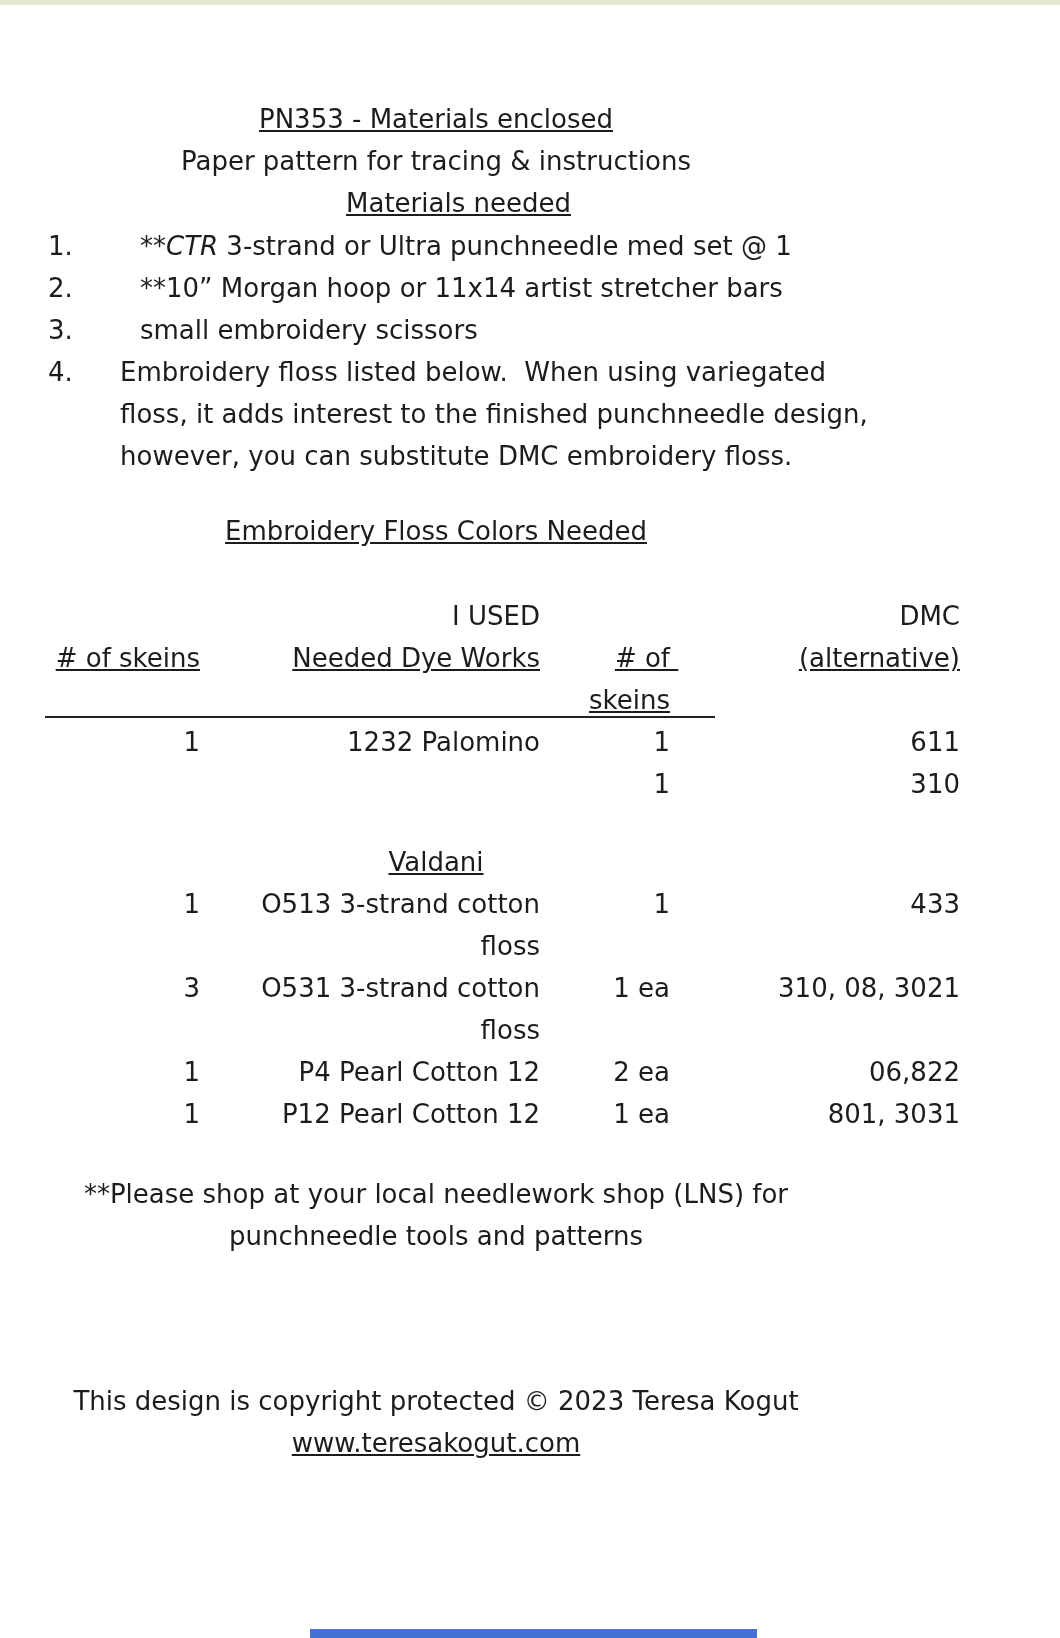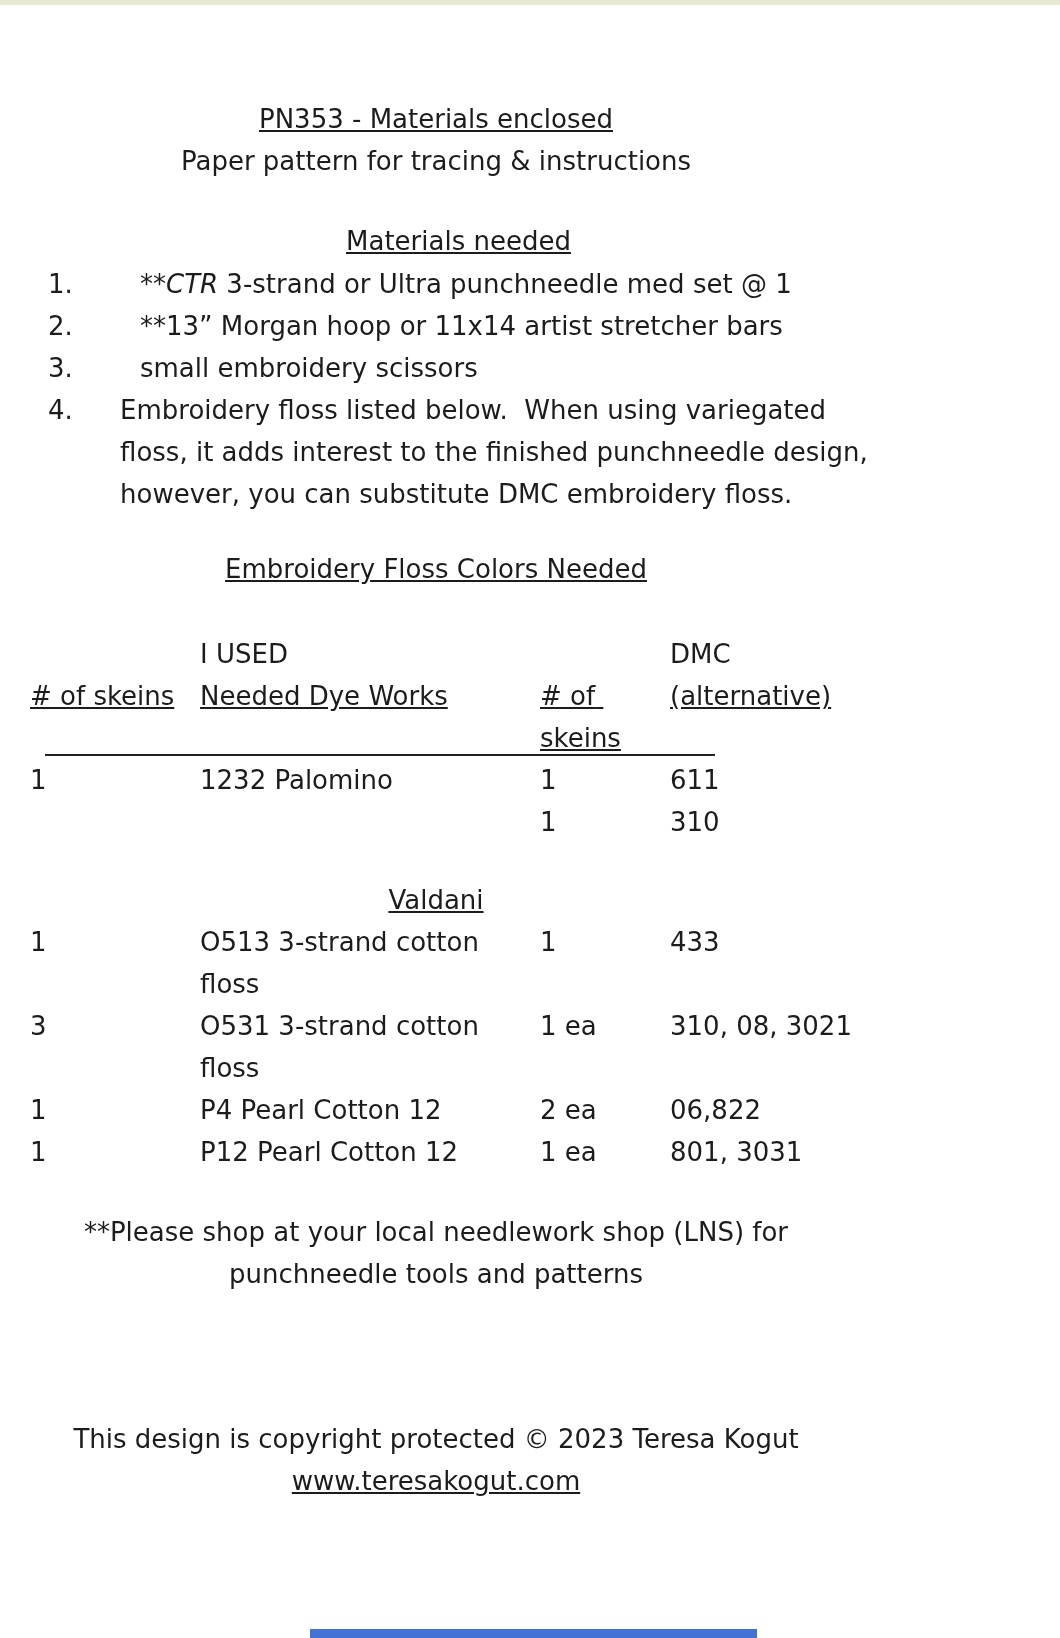--- a/index.html
+++ b/index.html
@@ -7,29 +7,29 @@
     width:1060px;height:1638px;background:#ffffff;position:relative;
     font-family:"DejaVu Sans", sans-serif;color:#1c1c1c;overflow:hidden;
   }
   .topbar{position:absolute;top:0;left:0;width:1060px;height:5px;background:#e7e8d0;}
   .bottombar{position:absolute;bottom:0;left:310px;width:447px;height:9px;background:#4472d4;}
   .doc{position:absolute;top:5px;left:0;width:872px;font-size:26px;line-height:42px;}
   .center{text-align:center;}
   .u{text-decoration:underline;}
   .pre{white-space:pre-wrap;}
   .title{margin-top:93px;}
-  .heading{margin-top:38px;padding-left:45px;}
+  .heading{padding-left:45px;}
   .list{margin-top:1px;padding-left:48px;}
   .li{display:flex;}
   .li-num{width:92px;flex:none;}
   .li-num.short{width:72px;}
   .li-text{flex:1;}
   .floss-heading{margin-top:33px;}
   .grid{margin-left:30px;display:grid;grid-template-columns:170px 340px 130px 290px;}
-  .grid > div{text-align:left;white-space:pre-wrap;}
+  .grid > div{text-align:right;white-space:pre-wrap;}
   .group-row{margin-top:43px;}
   .header-row{position:relative;text-decoration:underline;}
   .header-line{position:absolute;left:15px;bottom:3px;width:670px;border-bottom:2px solid #222;height:0;}
   .valdani-heading{margin-top:36px;}
   .note{margin-top:38px;}
   .copyright{margin-top:123px;}
   .italic{font-style:italic;}
 </style>
 </head>
 <body>
@@ -43,21 +43,21 @@
 
   <div class="center heading u">Materials needed</div>
 
   <div class="list">
     <div class="li">
       <div class="li-num">1.</div>
       <div class="li-text pre"><span>**</span><span class="italic">CTR</span><span> 3-strand or Ultra punchneedle med set @ 1</span></div>
     </div>
     <div class="li">
       <div class="li-num">2.</div>
-      <div class="li-text pre">**13” Morgan hoop or 11x14 artist stretcher bars</div>
+      <div class="li-text pre">**10” Morgan hoop or 11x14 artist stretcher bars</div>
     </div>
     <div class="li">
       <div class="li-num">3.</div>
       <div class="li-text pre">small embroidery scissors</div>
     </div>
     <div class="li">
       <div class="li-num short">4.</div>
       <div class="li-text pre">Embroidery floss listed below.  When using variegated
 floss, it adds interest to the finished punchneedle design,
 however, you can substitute DMC embroidery floss.</div>

